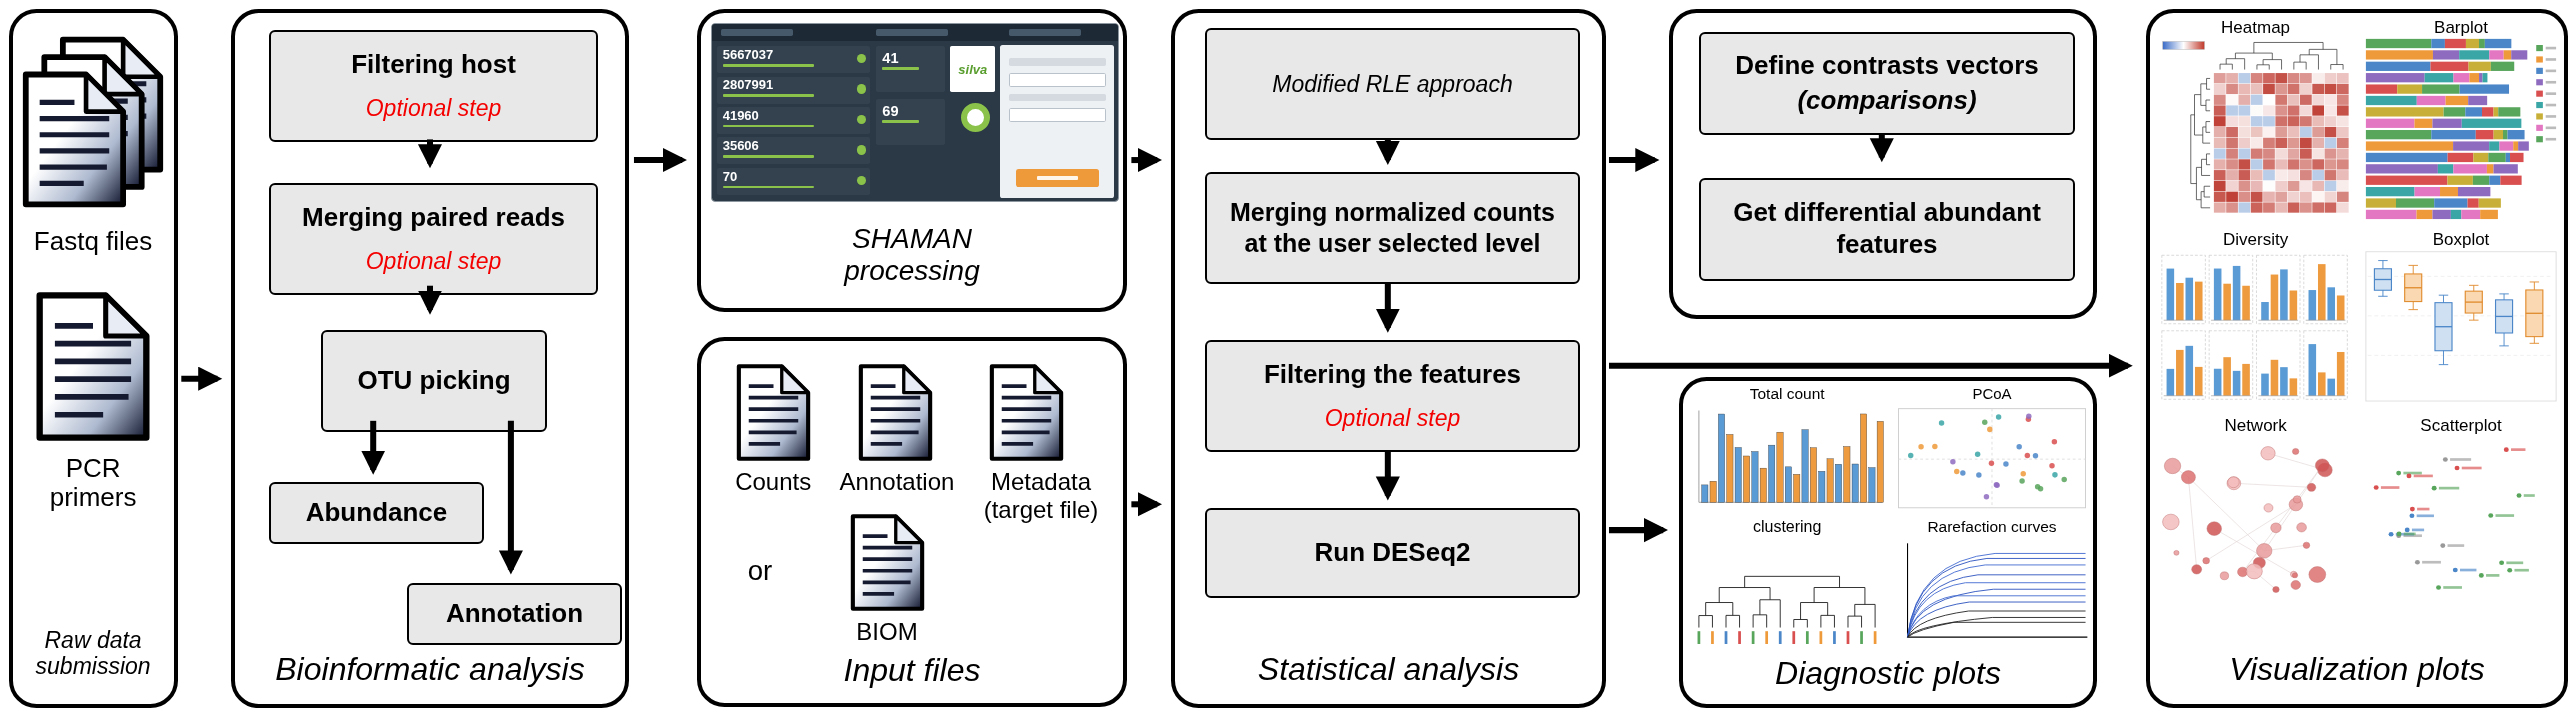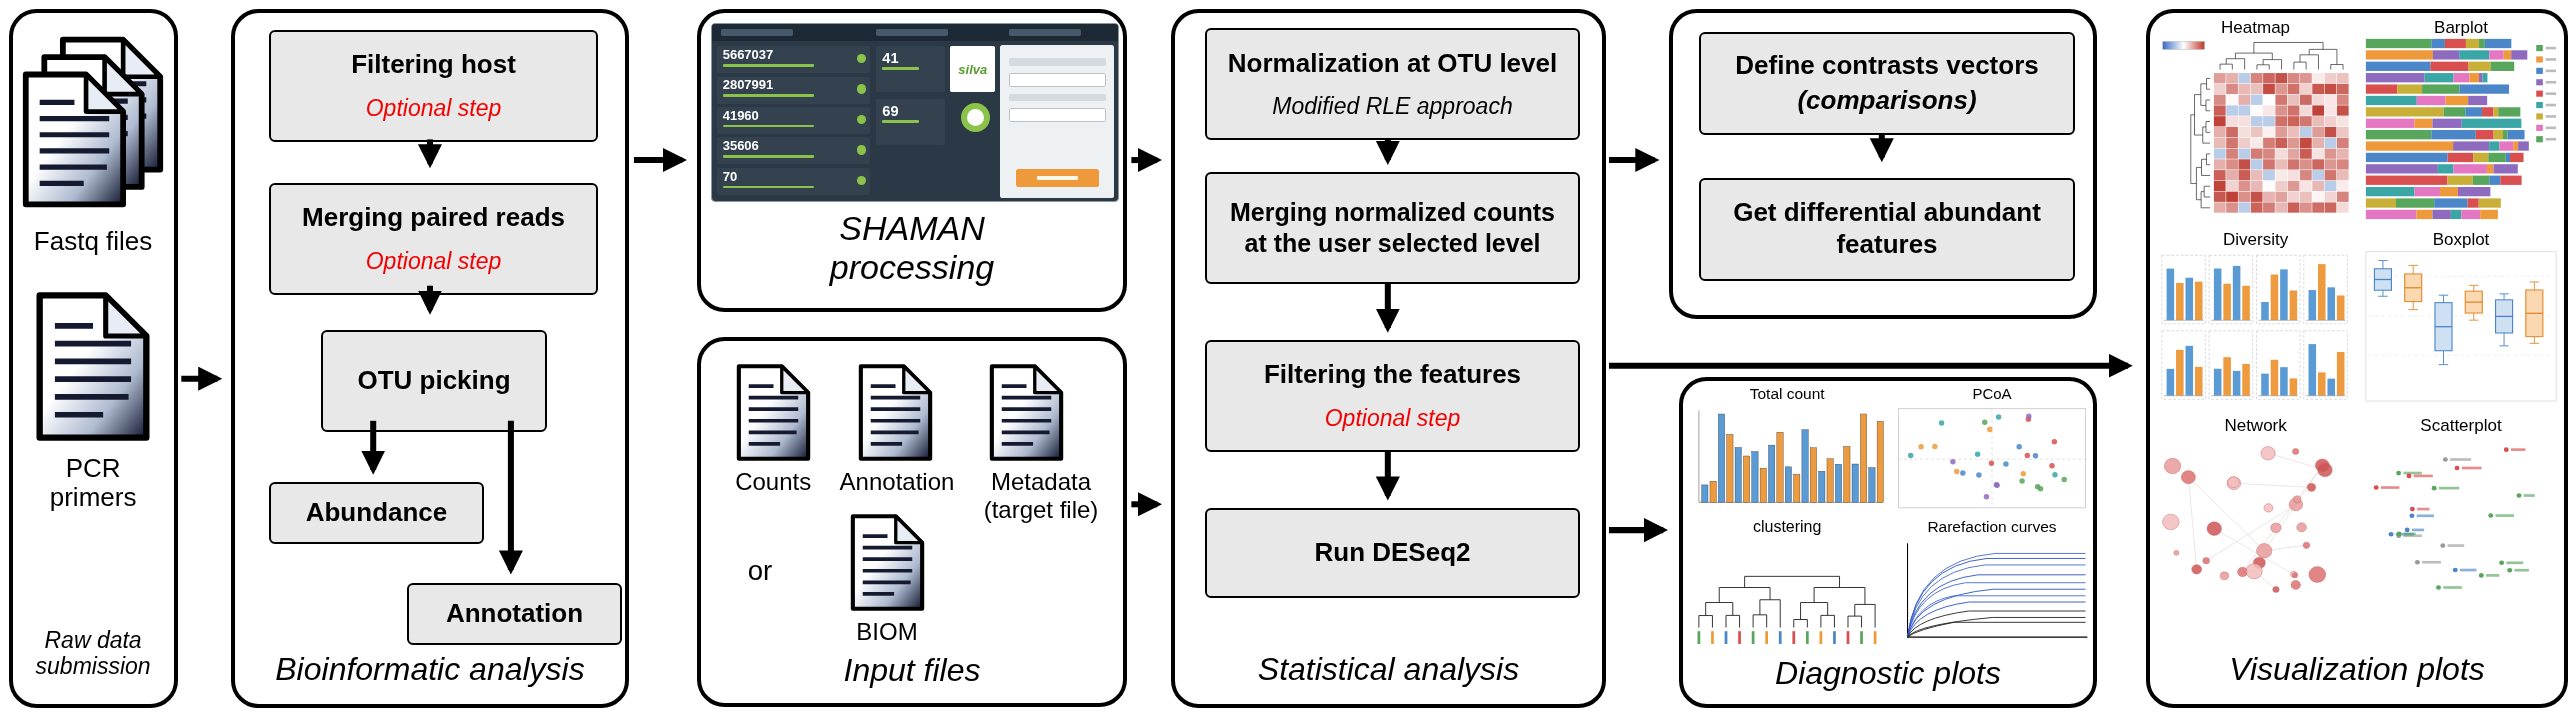--- a/index.html
+++ b/index.html
@@ -12,21 +12,21 @@
   
   .gbox{position:absolute;border:2.6px solid #000;border-radius:6px;background:var(--box-fill,#e8e8e8);
         display:flex;flex-direction:column;align-items:center;justify-content:center;
         row-gap:13.8px;text-align:center;padding:6.9px 15.5px}
   .gbox .lbl{font-weight:bold;font-size:26px;line-height:1.22}
   .note-red{color:var(--optional-red,#f40000);font-style:italic;font-size:23px}
   .note-it{color:#000;font-style:italic;font-size:23px}
 
   .caption{position:absolute;left:0;width:100%;text-align:center;font-style:italic;font-size:32px;line-height:1.15}
   .cap-small{font-size:23px}
-  .cap-shaman{left:50%;width:258px;transform:translateX(-50%);font-size:34px}
+  .cap-shaman{left:50%;width:258px;transform:translateX(-50%);font-size:28px}
   .cap-raw{left:50%;width:138px;transform:translateX(-50%)}
 
   .plabel{position:absolute;text-align:center;font-weight:normal;font-size:26px;line-height:1.15}
   .absicon{position:absolute}
 
   
   .shot{position:absolute;left:10.3px;top:10.3px;width:408px;height:179px;background:var(--shot-bg,#2a3945);
         border-radius:4.3px;overflow:hidden;border:0.9px solid #8c97a0}
   .shot-h{position:absolute;left:0;top:0;right:0;height:17px;background:var(--shot-header,#1d2935)}
   .chip{position:absolute;top:5.2px;height:6.9px;width:72px;background:#46596a;border-radius:1.7px}
@@ -201,21 +201,20 @@
     <div class="plabel" style="left:29px;width:60px;top:214px;font-size:27.6px">or</div>
     <svg class="absicon" style="left:145px;top:172px" width="83" height="99" viewBox="0 0 100 120">
         <use href="#docicon"></use>
       </svg>
     <div class="plabel" style="left:117px;width:138px;top:277px;font-size:24px">BIOM</div>
     <div class="caption" style="bottom:13.8px">Input files</div>
   </div>
 
   <div class="panel" style="left:1171px;top:8.6px;width:435px;height:699px">
     <div class="gbox" style="left:30px;top:15.5px;width:375px;height:112px">
-      <div class="lbl">Normalization at OTU level</div>
       <div class="note-it">Modified RLE approach</div>
     </div>
     <div class="gbox" style="left:30px;top:159px;width:375px;height:112px">
       <div class="lbl" style="font-size:25px">Merging normalized counts at the user selected level</div>
     </div>
     <div class="gbox" style="left:30px;top:327px;width:375px;height:112px">
       <div class="lbl">Filtering the features</div>
       <div class="note-red">Optional step</div>
     </div>
     <div class="gbox" style="left:30px;top:495px;width:375px;height:90px">

